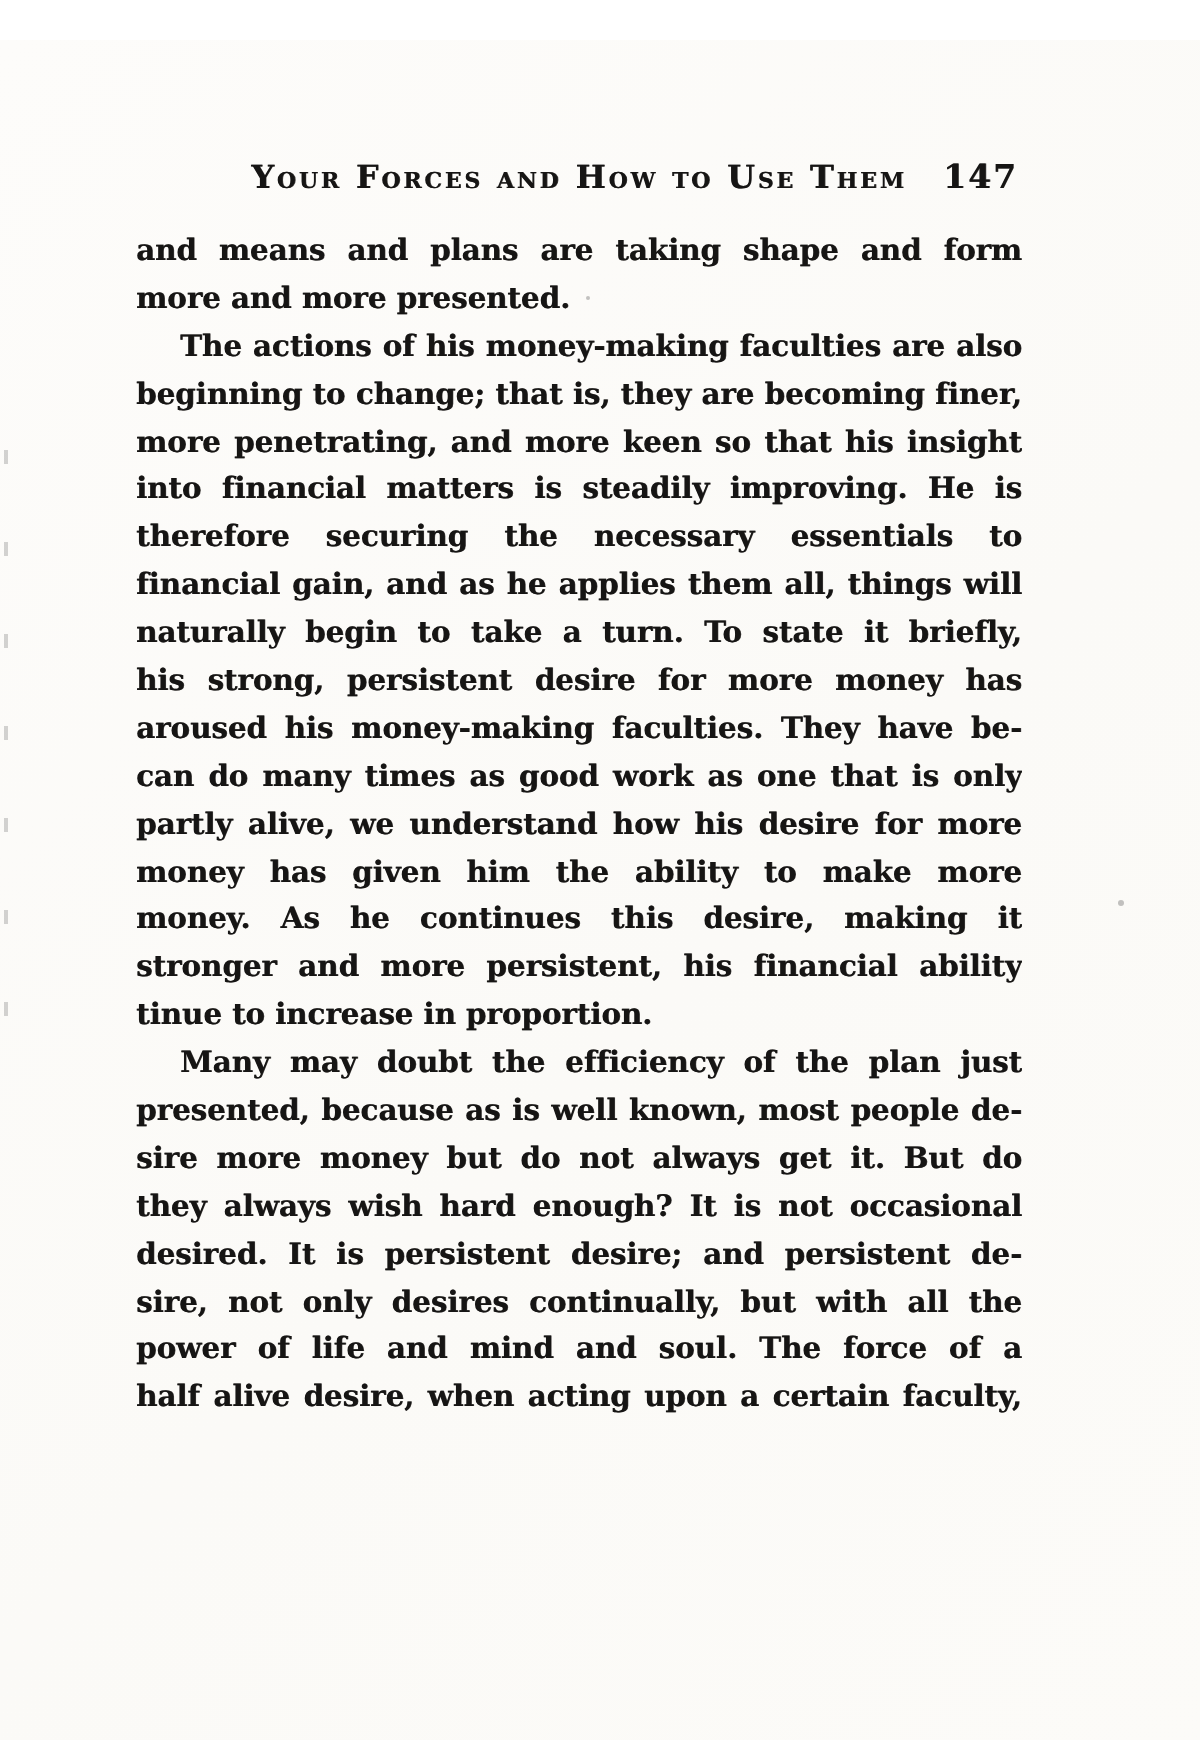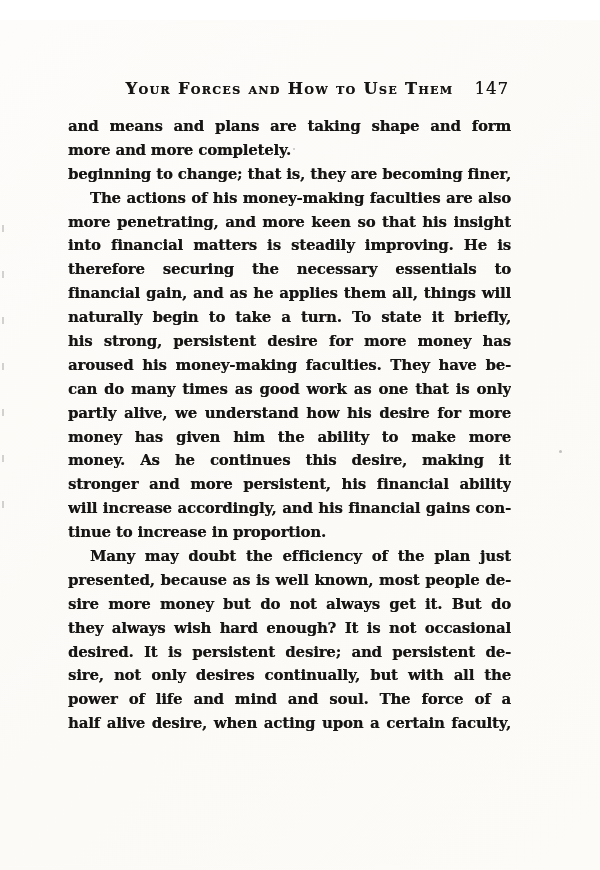--- a/index.html
+++ b/index.html
@@ -30,21 +30,21 @@
     font-weight: bold;
     font-size: 16px;
     letter-spacing: 1.4px;
     line-height: 24px;
     text-shadow: 0.3px 0 0 rgba(20,18,16,0.8);
   }
   .header-page-number {
     position: absolute;
     right: 2px;
     top: 0;
-    font-weight: normal;
+    font-weight: bold;
     font-size: 16.5px;
     line-height: 24px;
     letter-spacing: 1px;
     text-shadow: 0.3px 0 0 rgba(20,18,16,0.8);
     text-align: center;
   }
   .text-block {
     position: absolute;
     top: 94px;
     left: 68px;
@@ -112,39 +112,38 @@
 
   <div class="running-header">
     <div class="header-title">Your Forces and How to Use Them</div>
     <div class="header-page-number">147</div>
   </div>
 
   <div class="text-block">
 
     <div class="paragraph">
       <div class="line">and means and plans are taking shape and form</div>
-      <div class="line para-end">more and more completely.</div>
+      <div class="line para-end">more and more presented.</div>
     </div>
 
     <div class="paragraph">
+      <div class="line indent">The actions of his money-making faculties are also</div>
       <div class="line">beginning to change; that is, they are becoming finer,</div>
-      <div class="line indent">The actions of his money-making faculties are also</div>
       <div class="line">more penetrating, and more keen so that his insight</div>
       <div class="line">into financial matters is steadily improving. He is</div>
       <div class="line">therefore securing the necessary essentials to greater</div>
       <div class="line">financial gain, and as he applies them all, things will</div>
       <div class="line">naturally begin to take a turn. To state it briefly,</div>
       <div class="line">his strong, persistent desire for more money has</div>
       <div class="line">aroused his money-making faculties. They have be-</div>
       <div class="line">can do many times as good work as one that is only</div>
       <div class="line">partly alive, we understand how his desire for more</div>
       <div class="line">money has given him the ability to make more</div>
       <div class="line">money. As he continues this desire, making it</div>
       <div class="line">stronger and more persistent, his financial ability</div>
-      <div class="line">will increase accordingly, and his financial gains con-</div>
       <div class="line para-end">tinue to increase in proportion.</div>
     </div>
 
     <div class="paragraph">
       <div class="line indent">Many may doubt the efficiency of the plan just</div>
       <div class="line">presented, because as is well known, most people de-</div>
       <div class="line">sire more money but do not always get it. But do</div>
       <div class="line">they always wish hard enough? It is not occasional</div>
       <div class="line">desired. It is persistent desire; and persistent de-</div>
       <div class="line">sire, not only desires continually, but with all the</div>

